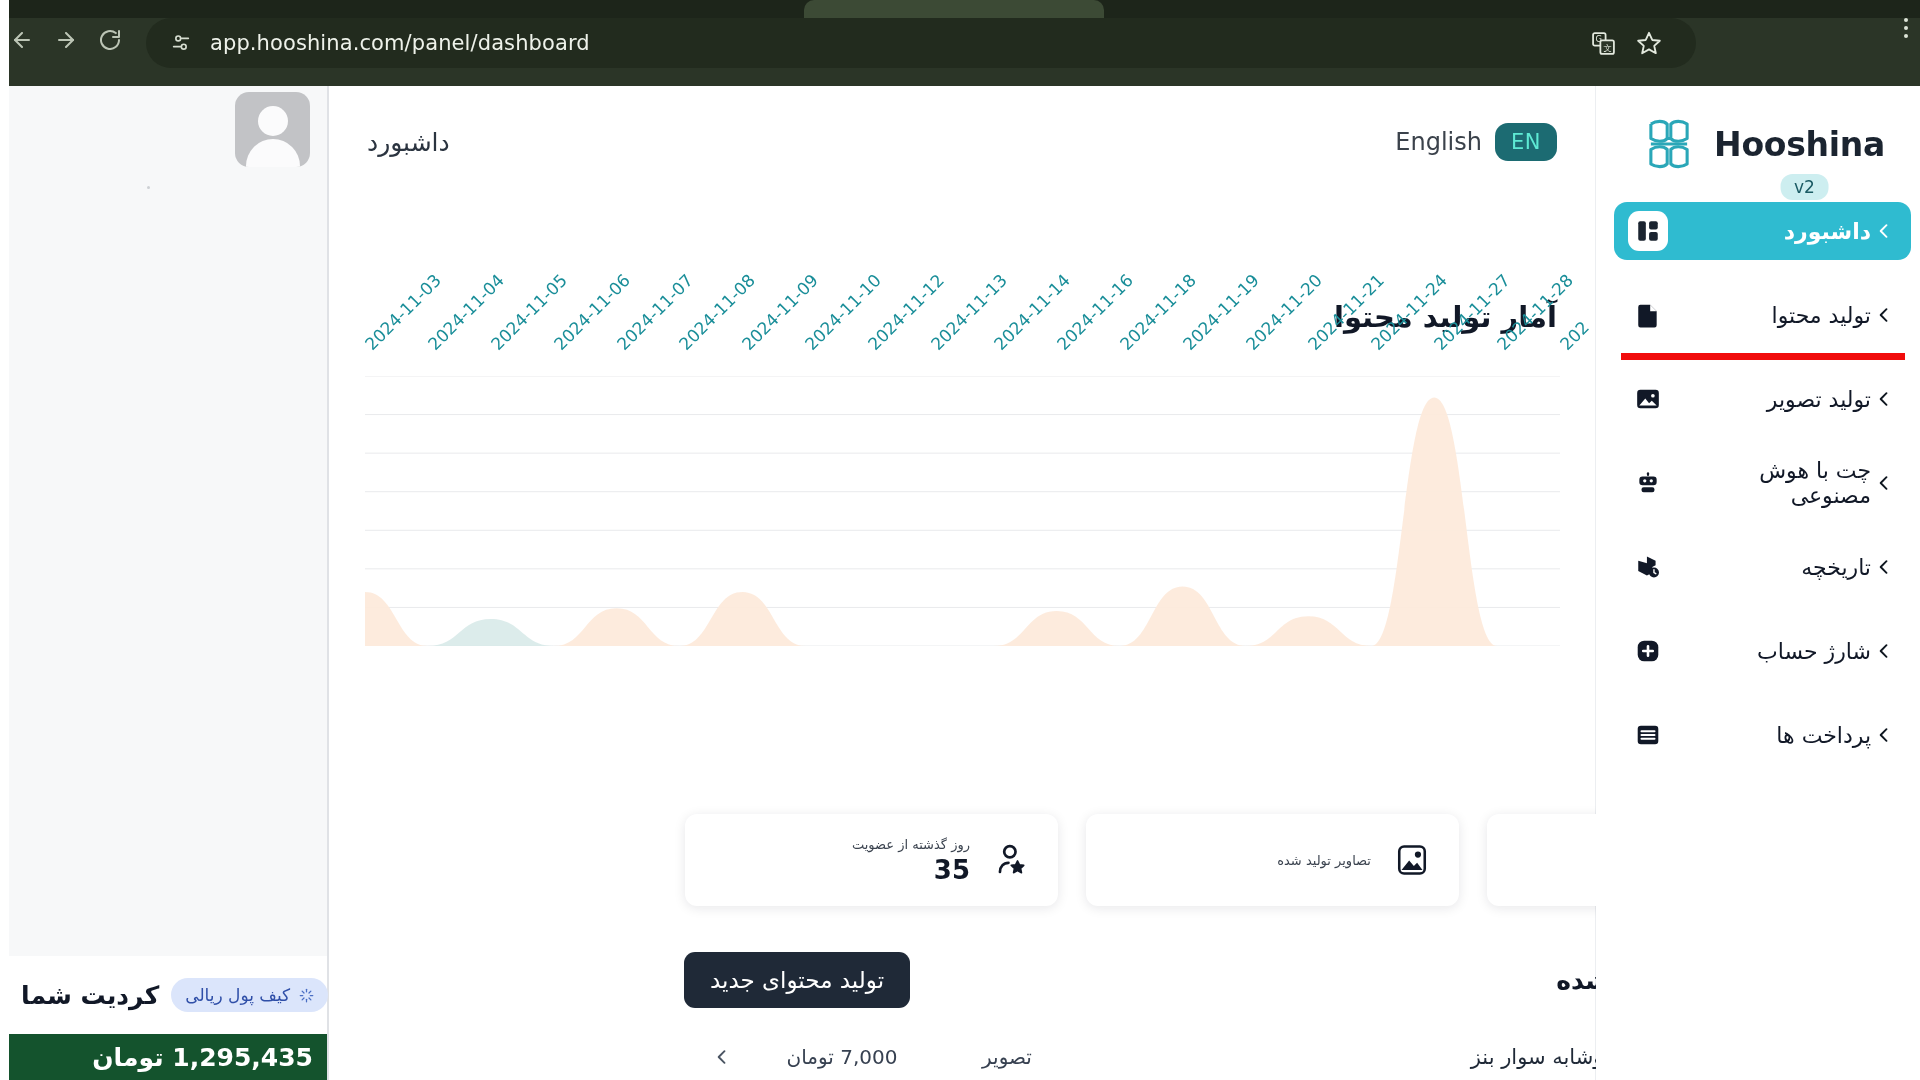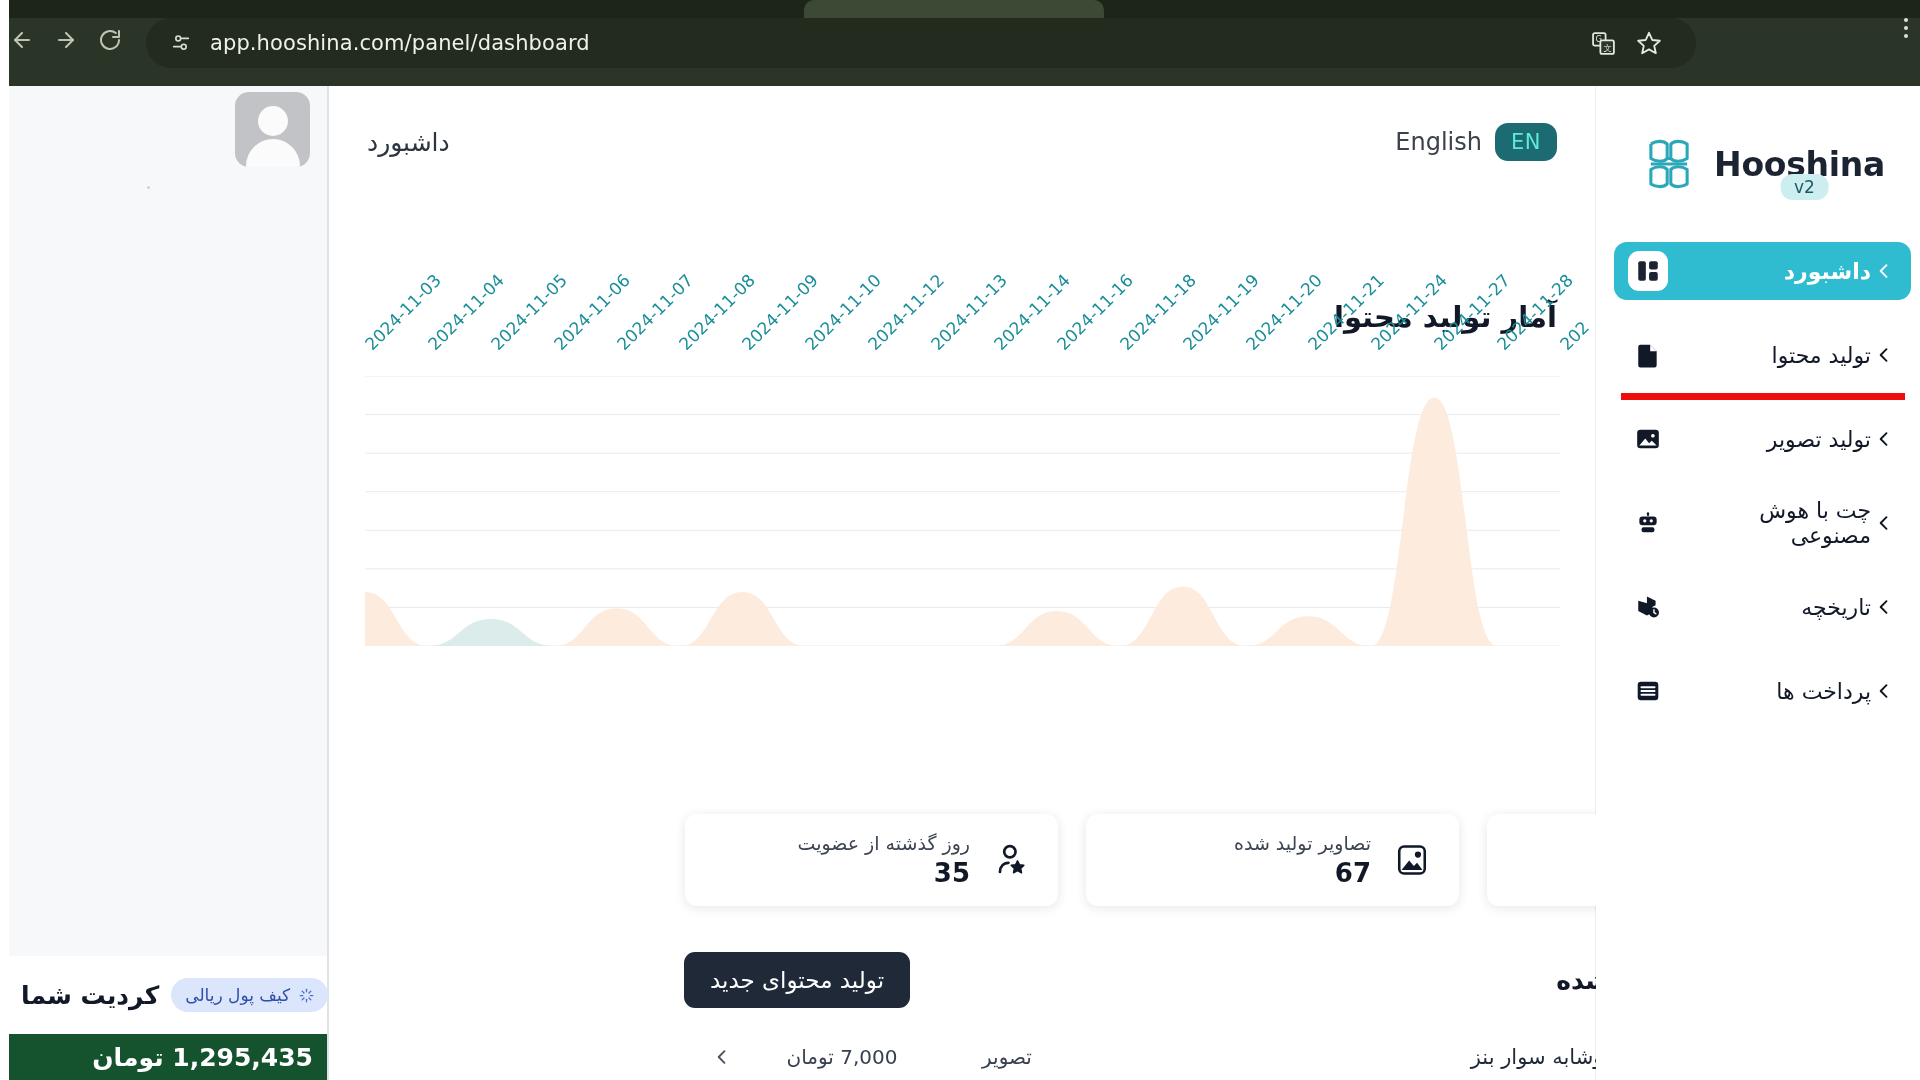--- a/index.html
+++ b/index.html
@@ -234,21 +234,21 @@
     padding: 0 26px;
     gap: 20px;
     flex-direction: row;
   }
   .stat-icon {
     width: 42px; height: 42px; flex: none;
     display: flex; align-items: center; justify-content: center;
     color: #111827;
   }
   .stat-text { flex: 1 1 auto; text-align: right; }
-  .stat-label { font-size: 19px; color: #3c4450; line-height: 1.35; }
+  .stat-label { font-size: 13px; color: #3c4450; line-height: 1.35; }
   .stat-value { font-size: 26px; font-weight: bold; color: #111827; line-height: 1.25; }
 
   
   .latest-head {
     position: absolute; top: 866px; left: 355px;
     width: 1176px; height: 56px;
     display: flex; align-items: center; justify-content: space-between;
     direction: rtl;
   }
   .latest-title { font-size: 25px; font-weight: bold; color: #111827; }
@@ -284,21 +284,21 @@
   .row-price { width: 180px; text-align: center; font-size: 20px; color: #374151; white-space: nowrap; }
   .row-chevron { width: 60px; display: flex; align-items: center; justify-content: center; color: #4b5563; }
 
   
   .sidebar {
     position: absolute; top: 0; right: 0;
     width: 333px; height: 994px;
     background: #ffffff;
   }
   .brand {
-    height: 156px;
+    height: 116px;
     display: flex; align-items: center; justify-content: center;
     gap: 16px;
     position: relative;
   }
   .brand-name {
     font-size: 33px; font-weight: bold; color: #1b2430;
     letter-spacing: -.3px;
   }
   .brand-logo { width: 58px; height: 58px; flex: none; color: #2aa7b8; }
   .version-badge {
@@ -518,21 +518,21 @@
           <span class="stat-text"><span class="stat-label">محتوای تولید شده</span><div class="stat-value">1</div></span>
         </div>
         <div class="stat-card">
           <span class="stat-icon">
             <svg width="34" height="34" viewBox="0 0 24 24" fill="none" stroke="currentColor" stroke-width="1.8" stroke-linejoin="round">
               <rect x="3" y="2.5" width="18" height="19" rx="3.4"></rect>
               <circle cx="16.2" cy="8.2" r="1.3" fill="currentColor"></circle>
               <path d="M4.6 19 10 12.4l3.3 3.9 2.3-2.3 3.8 5z" fill="currentColor" stroke="none"></path>
             </svg>
           </span>
-          <span class="stat-text"><span class="stat-label">تصاویر تولید شده</span><div class="stat-value">67</div></span>
+          <span class="stat-text"><span class="stat-label">تصاویر تولید شده</span></span>
         </div>
         <div class="stat-card">
           <span class="stat-icon">
             <svg width="34" height="34" viewBox="0 0 24 24" fill="none" stroke="currentColor" stroke-width="1.9" stroke-linecap="round" stroke-linejoin="round">
               <circle cx="11.2" cy="6.2" r="4"></circle>
               <path d="M4.2 20.4c0-3.6 2.5-6.4 6-6.4"></path>
               <polygon points="16.6 12.6 18 15.4 21 15.8 18.8 17.9 19.4 21 16.6 19.5 13.8 21 14.4 17.9 12.2 15.8 15.2 15.4" fill="currentColor" stroke="currentColor" stroke-width="1.1"></polygon>
             </svg>
           </span>
           <span class="stat-text"><span class="stat-label">روز گذشته از عضویت</span><div class="stat-value">35</div></span>
@@ -647,20 +647,34 @@
               <path d="M17.5 14.6v2.6l1.7 1" stroke="#fff" stroke-width="1.3" fill="none" stroke-linecap="round"></path>
             </svg>
           </span>
         </div>
         <div class="nav-item">
           <span class="nav-chevron">
             <svg width="20" height="20" viewBox="0 0 24 24" fill="none" stroke="currentColor" stroke-width="2.3" stroke-linecap="round" stroke-linejoin="round">
               <polyline points="15 5 8 12 15 19"></polyline>
             </svg>
           </span>
+          <span class="nav-label">شارژ حساب</span>
+          <span class="nav-icon">
+            <svg width="26" height="26" viewBox="0 0 24 24" fill="currentColor">
+              <rect x="2.5" y="2.5" width="19" height="19" rx="6"></rect>
+              <path d="M12 7.6v8.8M7.6 12h8.8" stroke="#fff" stroke-width="2.4" stroke-linecap="round"></path>
+            </svg>
+          </span>
+        </div>
+        <div class="nav-item">
+          <span class="nav-chevron">
+            <svg width="20" height="20" viewBox="0 0 24 24" fill="none" stroke="currentColor" stroke-width="2.3" stroke-linecap="round" stroke-linejoin="round">
+              <polyline points="15 5 8 12 15 19"></polyline>
+            </svg>
+          </span>
           <span class="nav-label">پرداخت ها</span>
           <span class="nav-icon">
             <svg width="26" height="26" viewBox="0 0 24 24" fill="currentColor">
               <rect x="2.5" y="3.5" width="19" height="17" rx="3"></rect>
               <path d="M6 8.5h12M6 12h12M6 15.5h12" stroke="#fff" stroke-width="1.9" stroke-linecap="round"></path>
             </svg>
           </span>
         </div>
       </div>
   </div>

